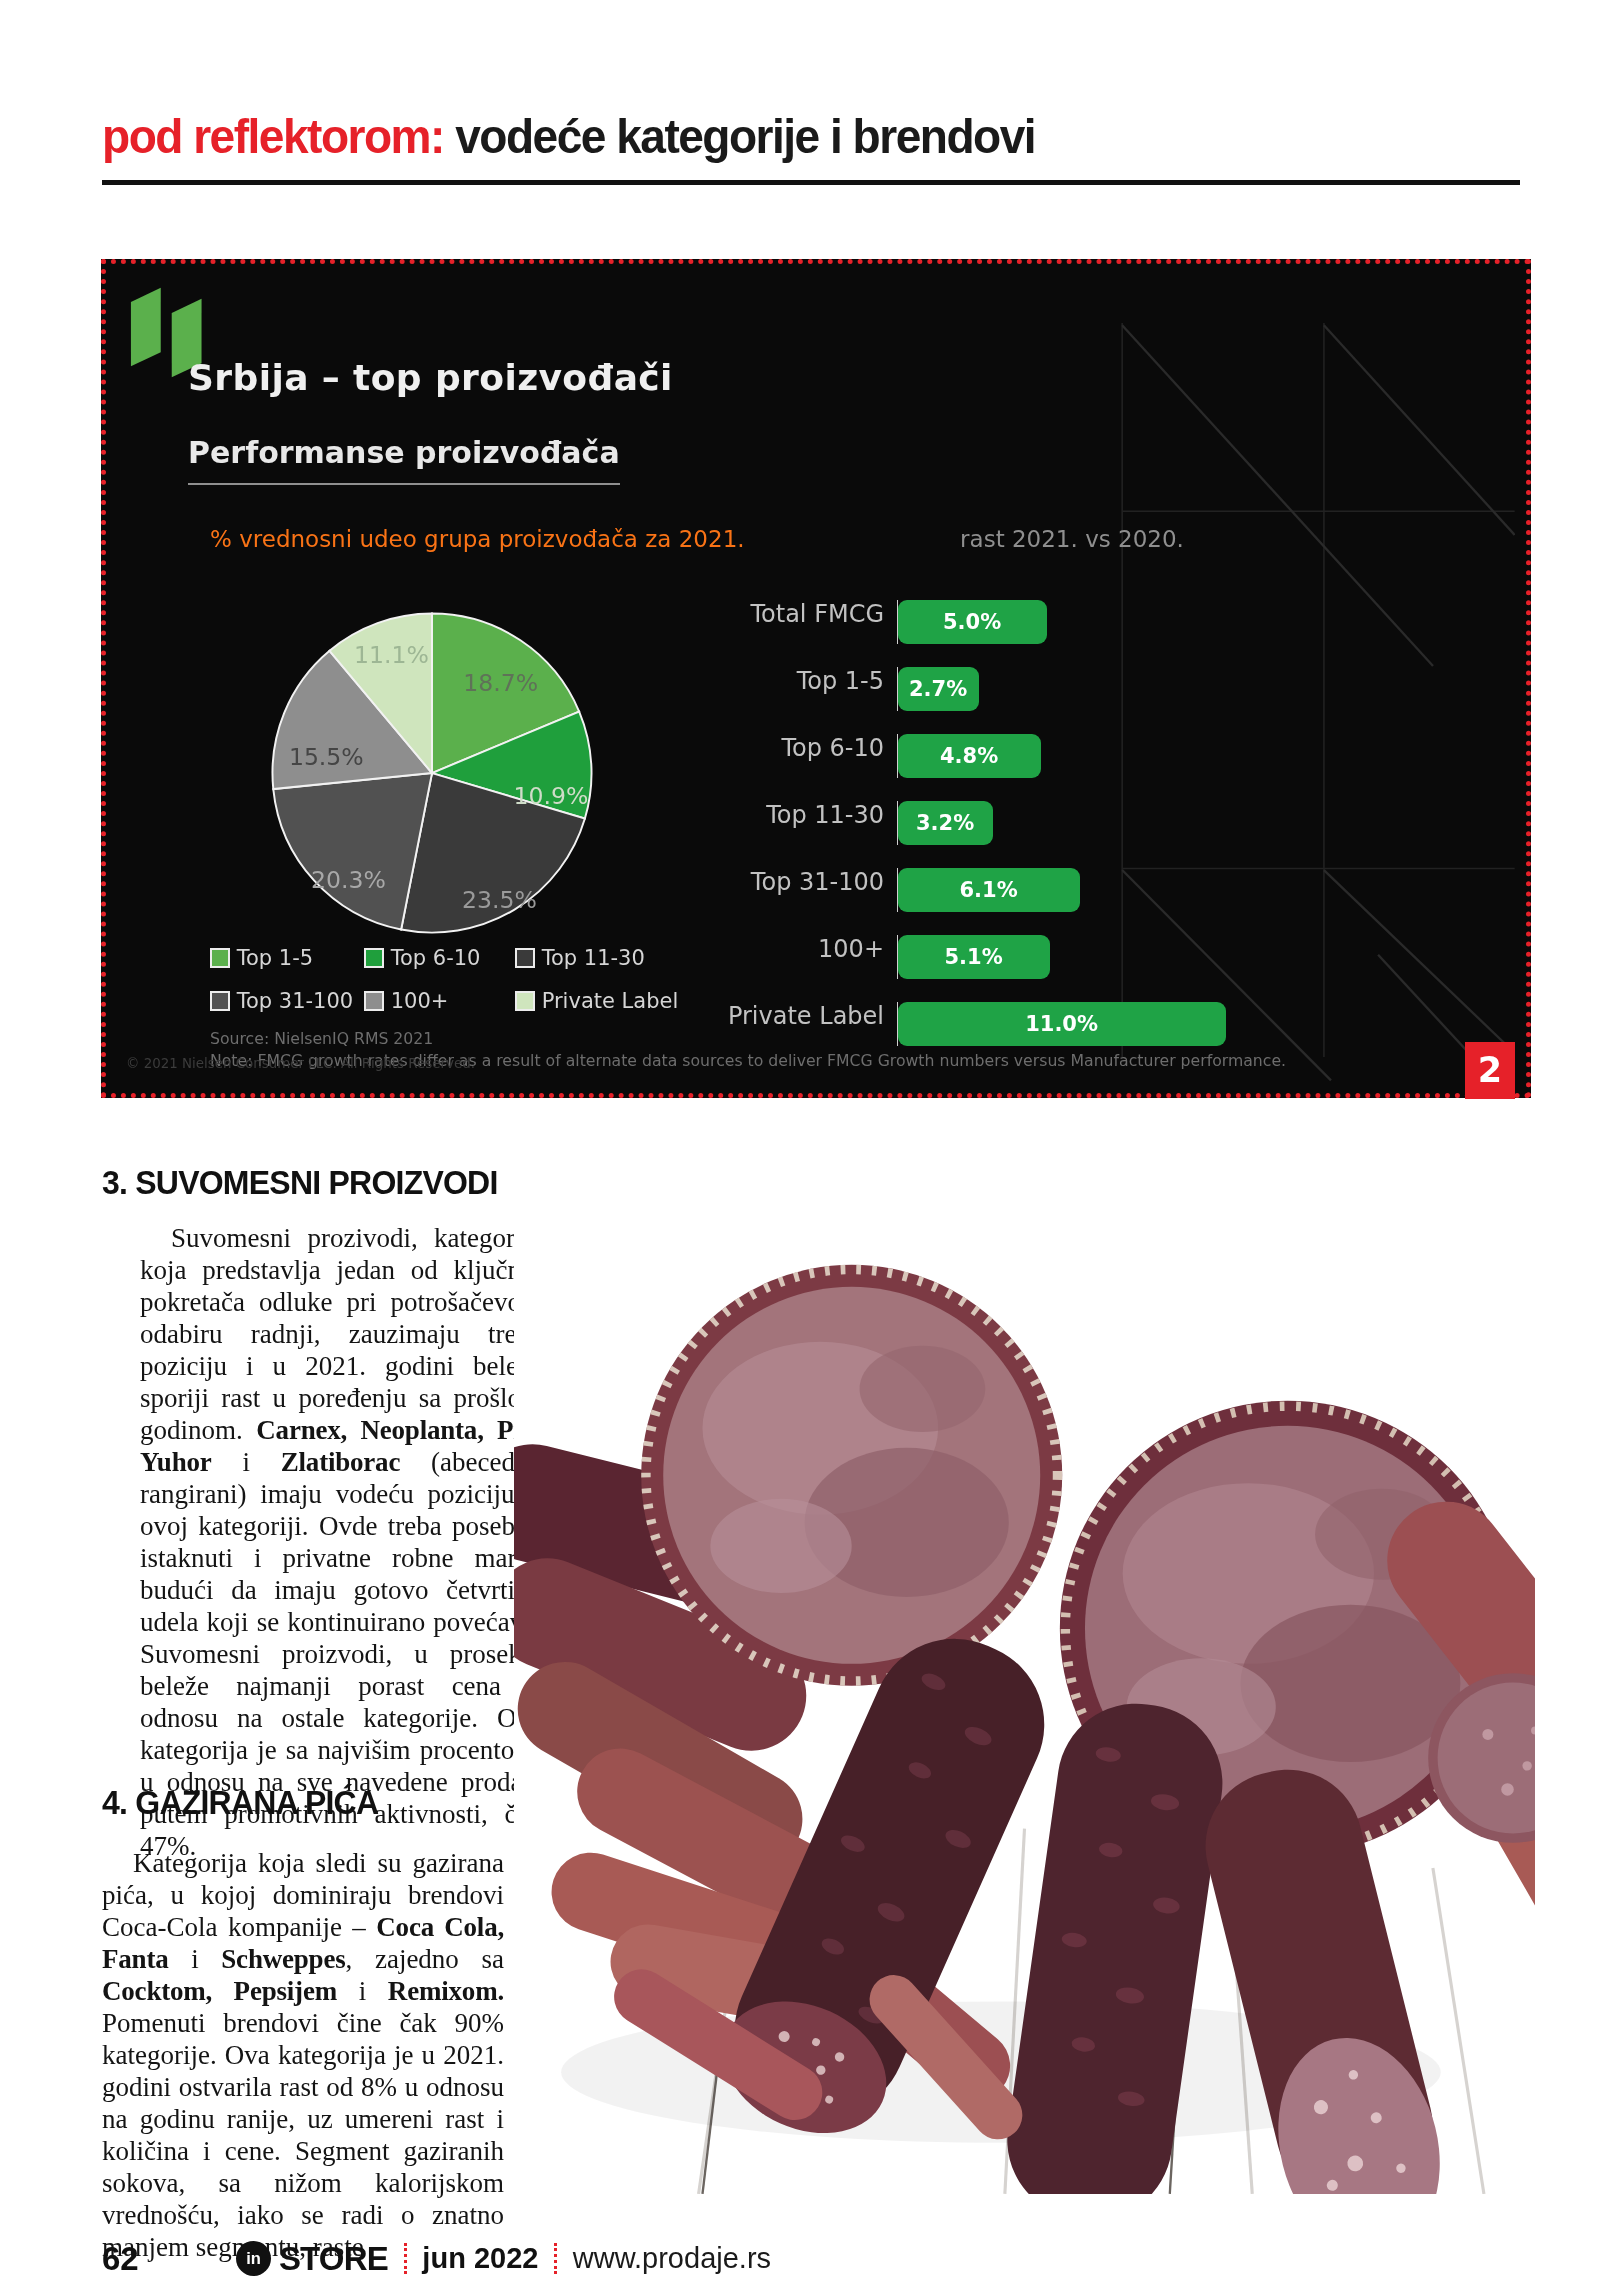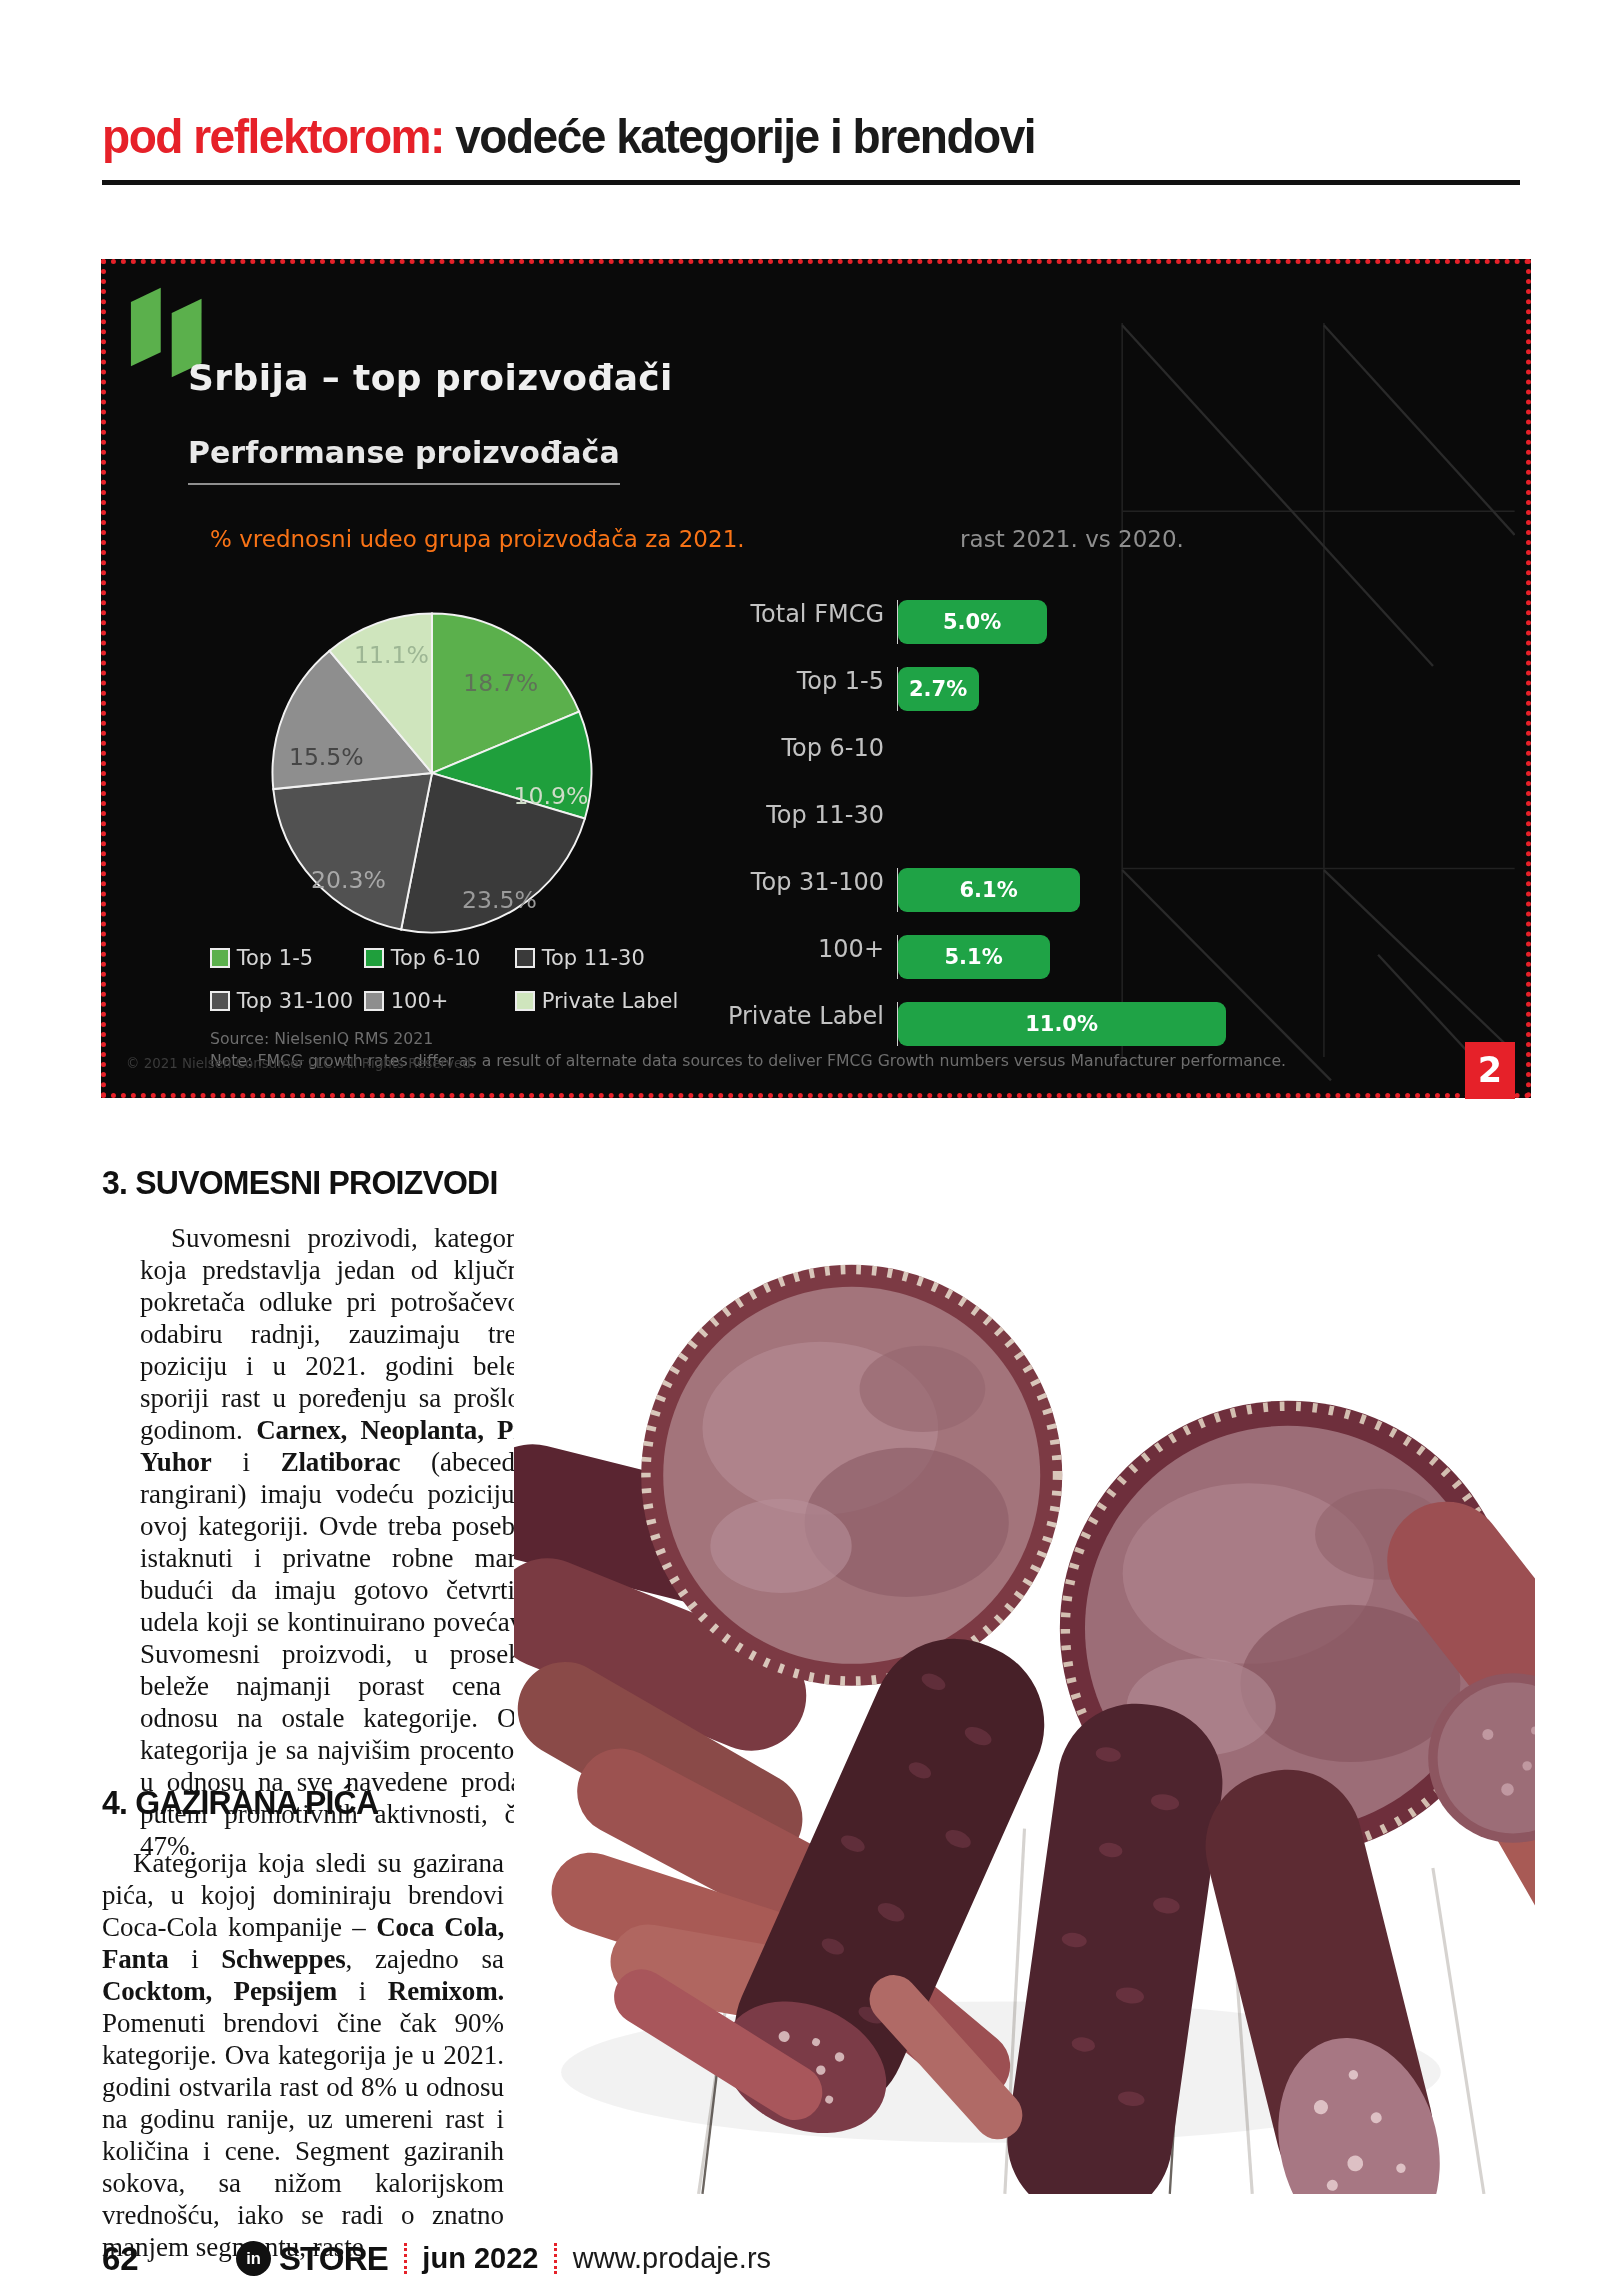--- a/index.html
+++ b/index.html
@@ -149,23 +149,33 @@
         <div class="bar-row">
           <div class="bar-label">Top 1-5</div>
           <div class="bar-track">
             <div class="bar-fill" style="width: 81px; background: rgb(31, 163, 70);">
               <span class="bar-value">2.7%</span>
             </div>
           </div>
         </div>
         <div class="bar-row">
           <div class="bar-label">Top 6-10</div>
+          <div class="bar-track">
+            <div class="bar-fill" style="width: 143px; background: rgb(31, 163, 70);">
+              <span class="bar-value">4.8%</span>
+            </div>
+          </div>
         </div>
         <div class="bar-row">
           <div class="bar-label">Top 11-30</div>
+          <div class="bar-track">
+            <div class="bar-fill" style="width: 95px; background: rgb(31, 163, 70);">
+              <span class="bar-value">3.2%</span>
+            </div>
+          </div>
         </div>
         <div class="bar-row">
           <div class="bar-label">Top 31-100</div>
           <div class="bar-track">
             <div class="bar-fill" style="width: 182px; background: rgb(31, 163, 70);">
               <span class="bar-value">6.1%</span>
             </div>
           </div>
         </div>
         <div class="bar-row">

